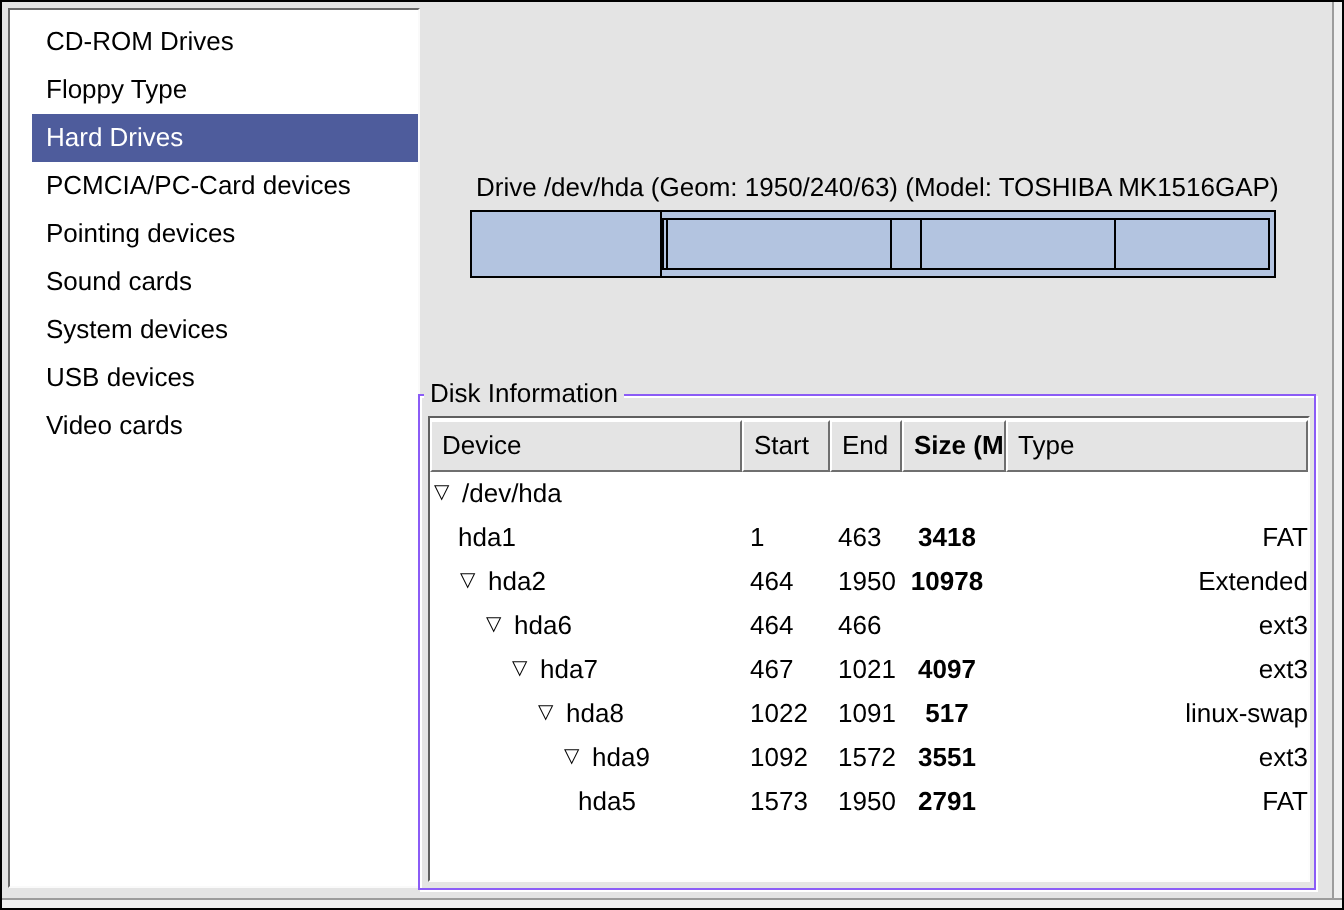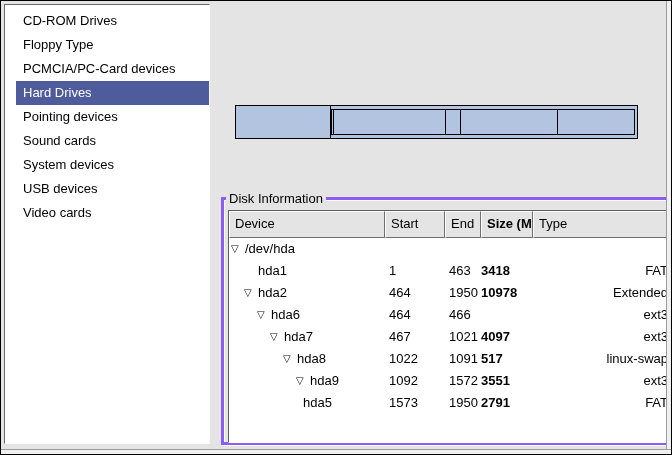--- a/index.html
+++ b/index.html
@@ -77,82 +77,83 @@
   }
   .bar-logical {
     height: 100%;
     border-right: 1px solid var(--bar-border, #000);
     min-width: 1px;
   }
   .bar-logical:last-child { border-right: none; }
 
   
   .disk-frame {
-    position: absolute; left: 220px; top: 196px; width: 449px; height: 248px;
-    border: 3px solid #8b5cf6;
+    position: absolute; left: 208px; top: 196px; width: 449px; height: 248px;
+    border: 1px solid #8b5cf6;
     box-shadow: inset 1px 1px 0 #ffffff, 1px 1px 0 #ffffff;
   }
   .frame-label {
     position: absolute; left: 2px; top: -9px;
     background: var(--window-bg, #e4e4e4);
     padding: 0 3px;
     line-height: 16px;
     white-space: nowrap;
   }
   .disk-table {
     position: absolute; left: 4px; top: 10px; width: 441px; height: 233px;
     background: #ffffff;
     border: 1px solid;
     border-color: #5f5f5f #fdfdfd #fdfdfd #5f5f5f;
     overflow: hidden;
   }
-  .table-header { display: flex; height: 27px; }
+  .table-header { display: flex; height: 27px; align-items: center; }
   .header-cell {
     background: var(--window-bg, #e4e4e4);
     border: 1px solid;
     border-color: #ffffff #6f6f6f #6f6f6f #ffffff;
     line-height: 24px;
     padding-left: 5px;
     white-space: nowrap;
     overflow: hidden;
     cursor: default;
   }
   .table-row { display: flex; height: 22px; line-height: 22px; }
   .cell { white-space: nowrap; overflow: hidden; }
   .col-device { width: 156px; }
-  .col-start  { width: 60px; }
+  .col-start  { width: 44px; }
   .col-end    { width: 36px; }
   .col-size   { width: 52px; font-weight: bold; }
   .col-type   { flex: 1 1 auto; }
   .cell.col-start, .cell.col-end { padding-left: 4px; }
-  .cell.col-size { text-align: left; padding-right: 7px; }
+  .cell.col-size { text-align: center; padding-right: 7px; }
   .cell.col-type { padding-left: 5px; text-align: right; }
   .cell.col-device { display: flex; align-items: center; }
   .expander-slot {
     display: inline-block; width: 14px; flex: 0 0 14px;
     font-size: 10px; line-height: 22px; text-align: left;
   }
 </style>
 </head>
 <body>
 
 <div class="window">
 
   <div class="device-list" id="device-list">
       <div class="list-item">CD-ROM Drives</div>
       <div class="list-item">Floppy Type</div>
+      <div class="list-item selected">Hard Drives</div>
       <div class="list-item">PCMCIA/PC-Card devices</div>
-      <div class="list-item selected">Hard Drives</div>
       <div class="list-item">Pointing devices</div>
       <div class="list-item">Sound cards</div>
       <div class="list-item">System devices</div>
       <div class="list-item">USB devices</div>
       <div class="list-item">Video cards</div>
     </div>
 
+  <div class="drive-title">Drive /dev/hda (Geom: 1950/240/63) (Model: TOSHIBA MK1516GAP)</div>
 
   <div class="drive-bar" id="drive-bar">
       <div class="bar-primary" style="width: 23.74%;"></div>
       <div class="bar-extended-wrap">
         <div class="bar-extended">
           <div class="bar-logical" style="flex-grow: 3;"></div>
           <div class="bar-logical" style="flex-grow: 555;"></div>
           <div class="bar-logical" style="flex-grow: 70;"></div>
           <div class="bar-logical" style="flex-grow: 481;"></div>
           <div class="bar-logical" style="flex-grow: 378;"></div>
@@ -175,21 +176,21 @@
             <div class="cell col-device" style="padding-left: 2px;">
               <span class="expander-slot">▽</span>
               <span>/dev/hda</span>
             </div>
             <div class="cell col-start"></div>
             <div class="cell col-end"></div>
             <div class="cell col-size"></div>
             <div class="cell col-type"></div>
           </div>
           <div class="table-row">
-            <div class="cell col-device" style="padding-left: 15px;">
+            <div class="cell col-device" style="">
               <span class="expander-slot"></span>
               <span>hda1</span>
             </div>
             <div class="cell col-start">1</div>
             <div class="cell col-end">463</div>
             <div class="cell col-size">3418</div>
             <div class="cell col-type">FAT</div>
           </div>
           <div class="table-row">
             <div class="cell col-device" style="padding-left: 15px;">

